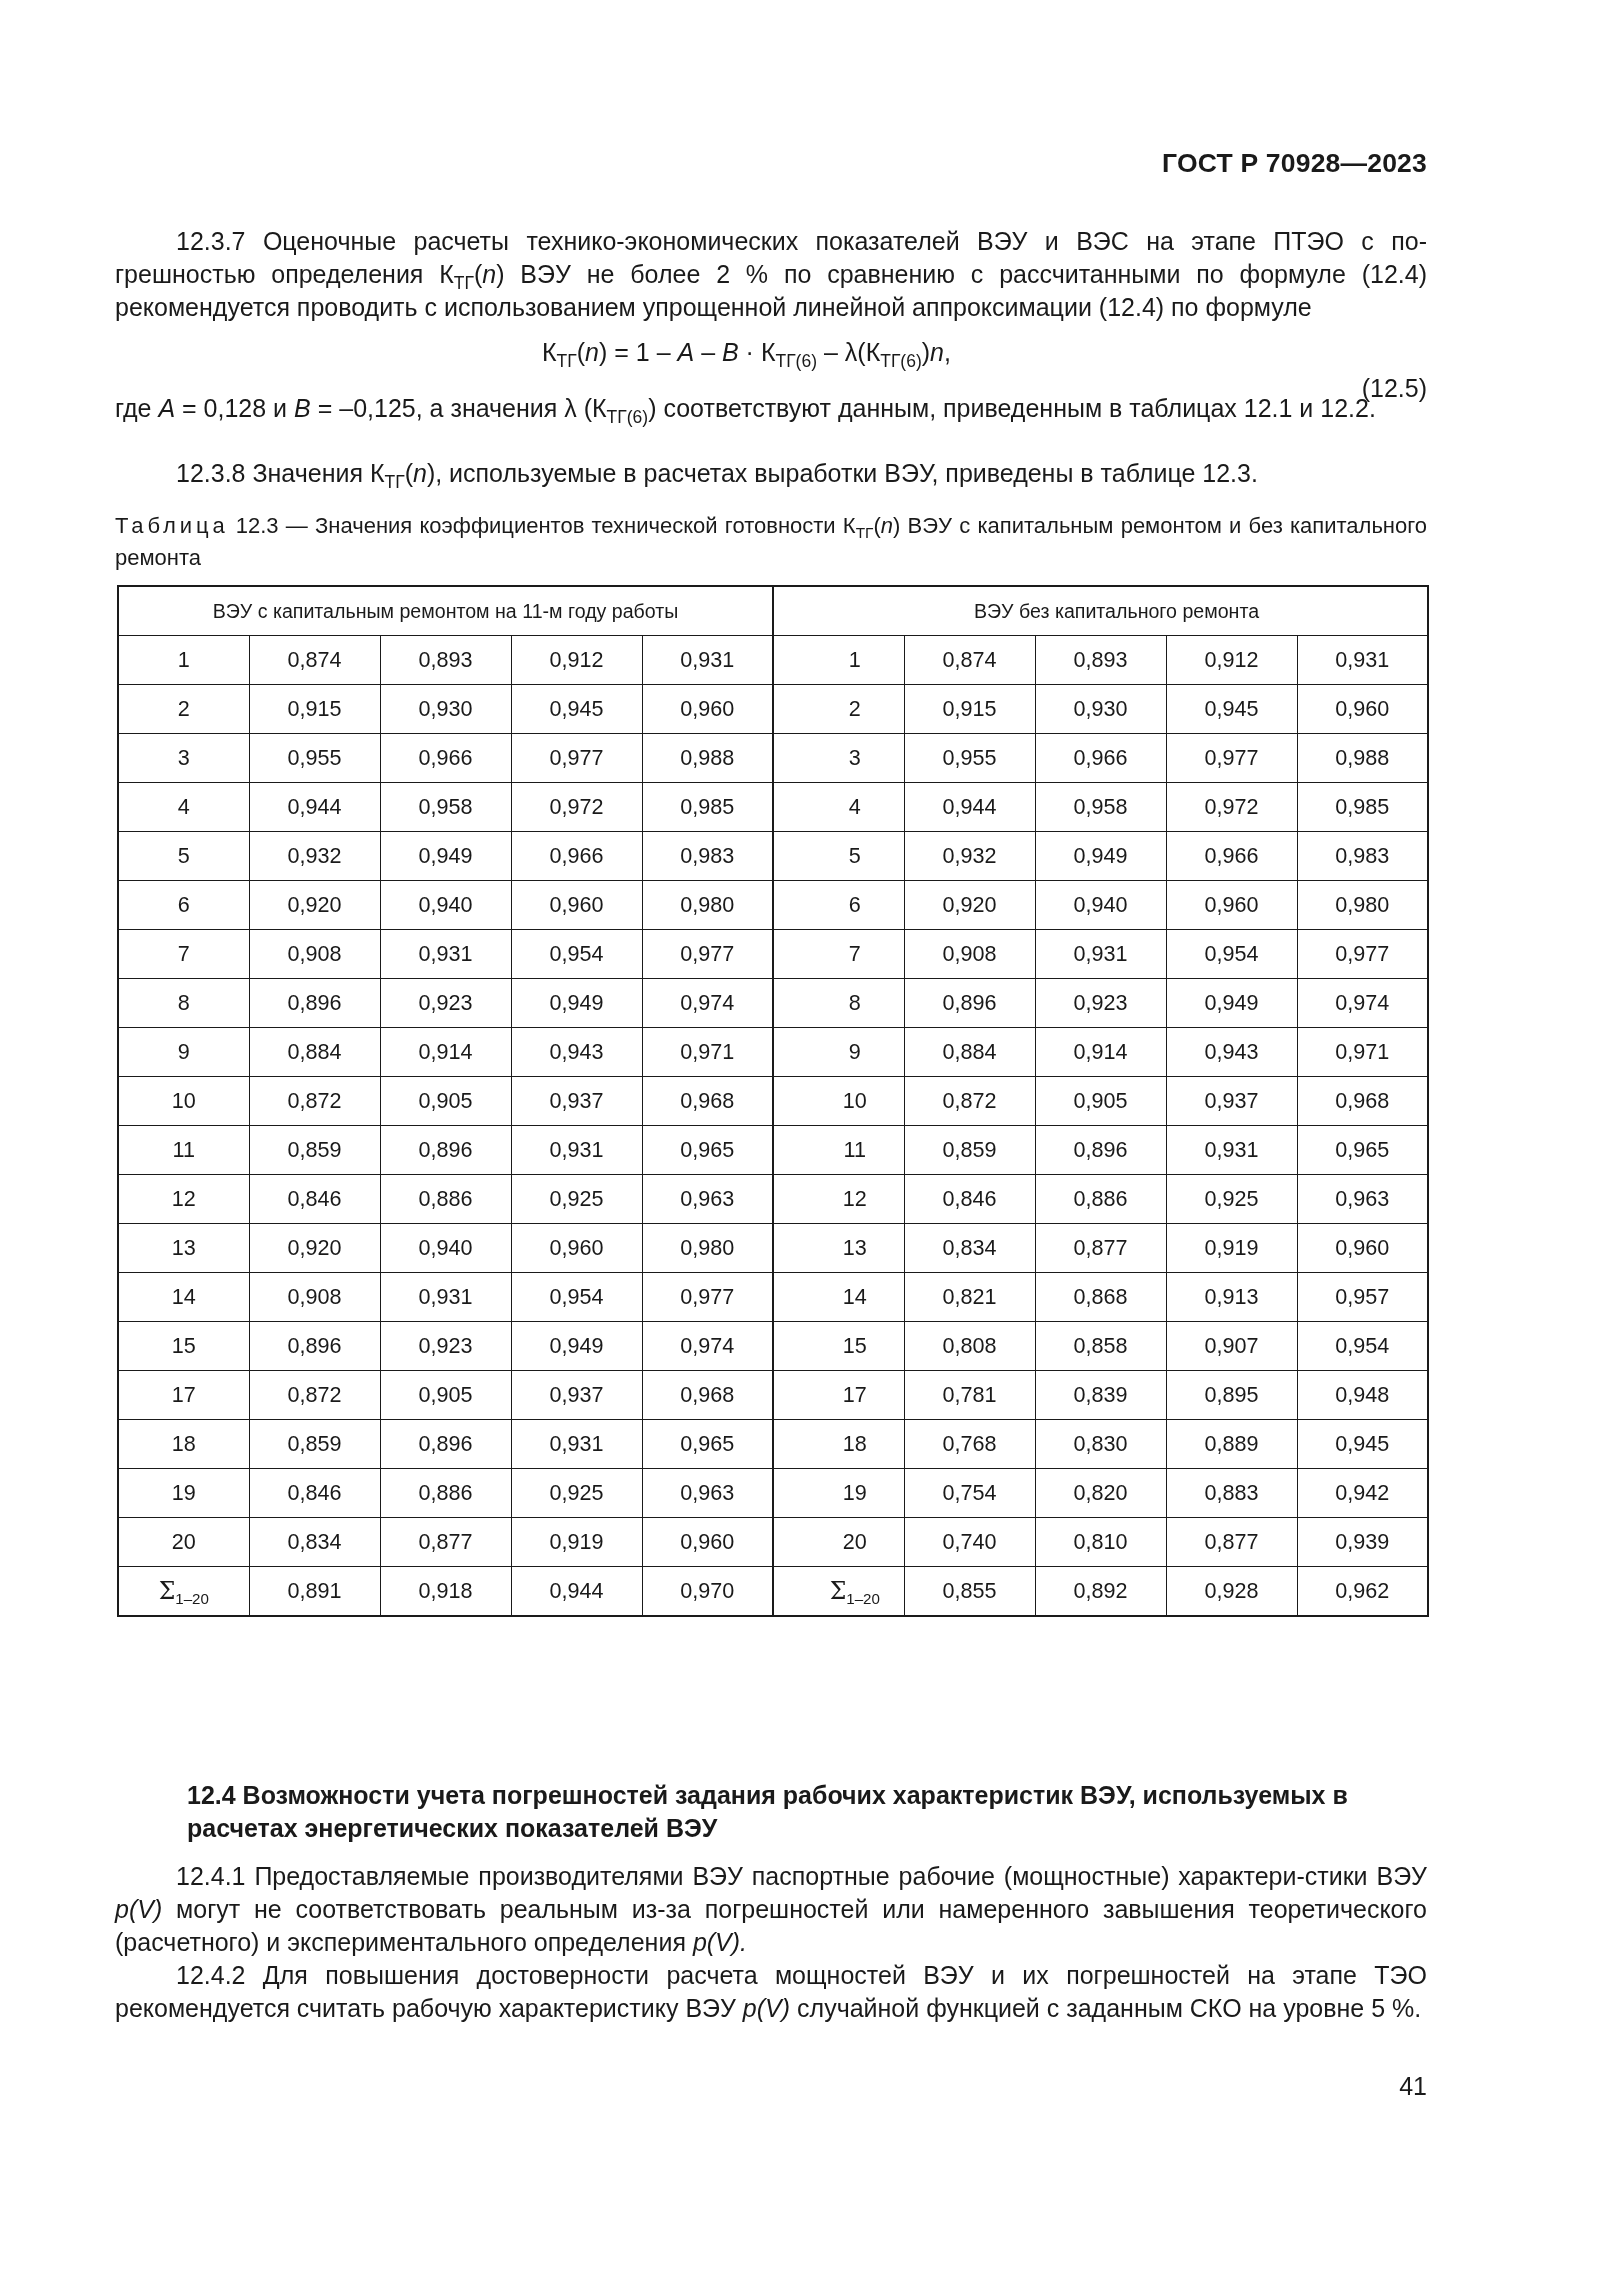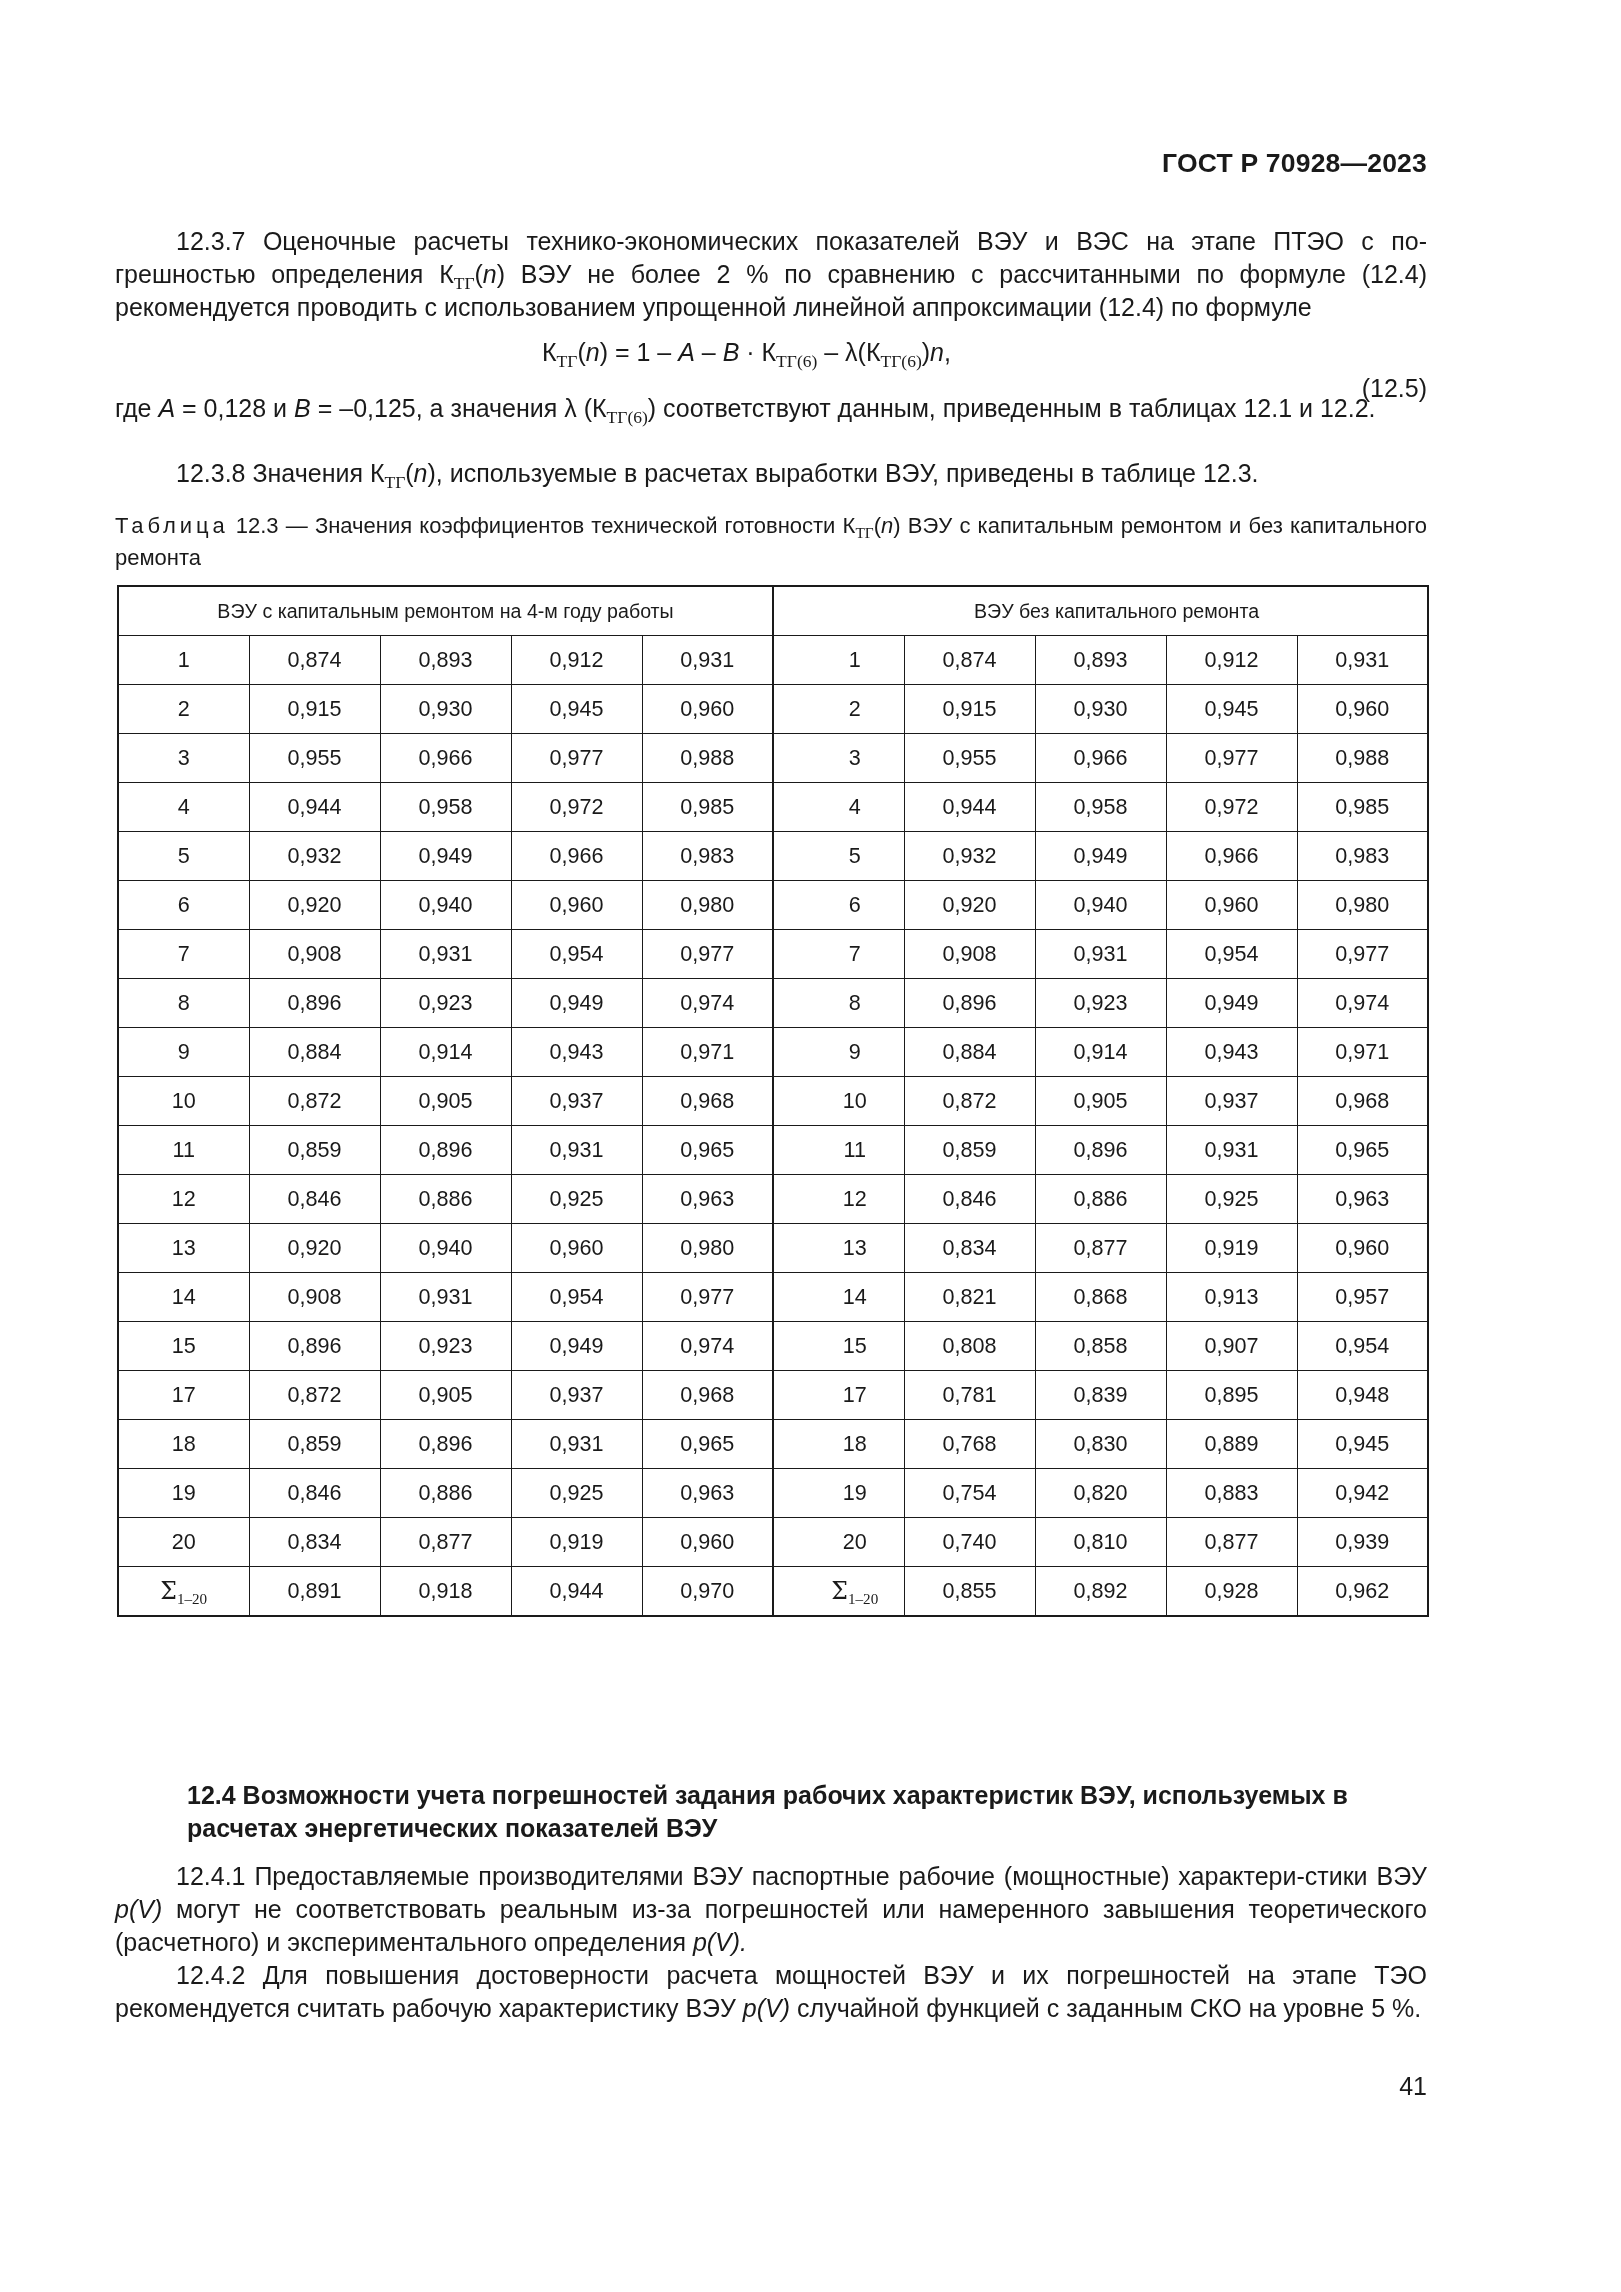--- a/index.html
+++ b/index.html
@@ -12,21 +12,21 @@
     left: 1078px; width: 349px; top: 147px; text-align: right;
     font-weight: bold; font-size: 26.5px; line-height: 33px; letter-spacing: 0.2px;
   }
   .text-block { left: 115px; width: 1312px; font-size: 25px; line-height: 33px; text-align: justify; }
   .text-block p { margin: 0; }
   .indent { text-indent: 61px; }
   .last-left { text-align-last: left; }
   .formula-row { left: 115px; width: 1312px; top: 336px; height: 39px; font-size: 25px; line-height: 33px; }
   .formula { position: absolute; left: 427px; top: 0; white-space: nowrap; }
   .formula-num { position: absolute; right: 0; top: 0; margin-top: 36px; }
-  sub { font-size: 70%; vertical-align: -0.35em; line-height: 0; font-family: Liberation Serif, serif; }
+  sub { font-size: 70%; vertical-align: -0.35em; line-height: 0; }
   i { font-style: italic; }
   .spaced { letter-spacing: 3.9px; }
 
   table.kt {
     position: absolute; left: 117px; top: 585px; width: 1310px;
     border-collapse: collapse; table-layout: fixed;
     font-size: 21.6px;
   }
   table.kt td, table.kt th {
     border: 1.5px solid #1a1a1a; text-align: center; vertical-align: middle;
@@ -81,21 +81,21 @@
     <span class="spaced">Таблица</span><span> 12.3 — Значения коэффициентов технической готовности К</span><sub>ТГ</sub>(<i>n</i><span>) ВЭУ с капитальным ремонтом и без капитального ремонта</span>
   </p>
 </div>
 
 <table class="kt">
   <colgroup>
     <col span="10" style="width:131px">
   </colgroup>
   <thead>
     <tr class="group">
-      <th colspan="5" class="outer-left">ВЭУ с капитальным ремонтом на 4-м году работы</th>
+      <th colspan="5" class="outer-left">ВЭУ с капитальным ремонтом на 11-м году работы</th>
       <th colspan="5" class="mid outer-right">ВЭУ без капитального ремонта</th>
     </tr>
   </thead>
   <tbody id="table-body">
       <tr class="data">
         <td class="outer-left">1</td>
         <td>0,874</td>
         <td>0,893</td>
         <td>0,912</td>
         <td>0,931</td>

